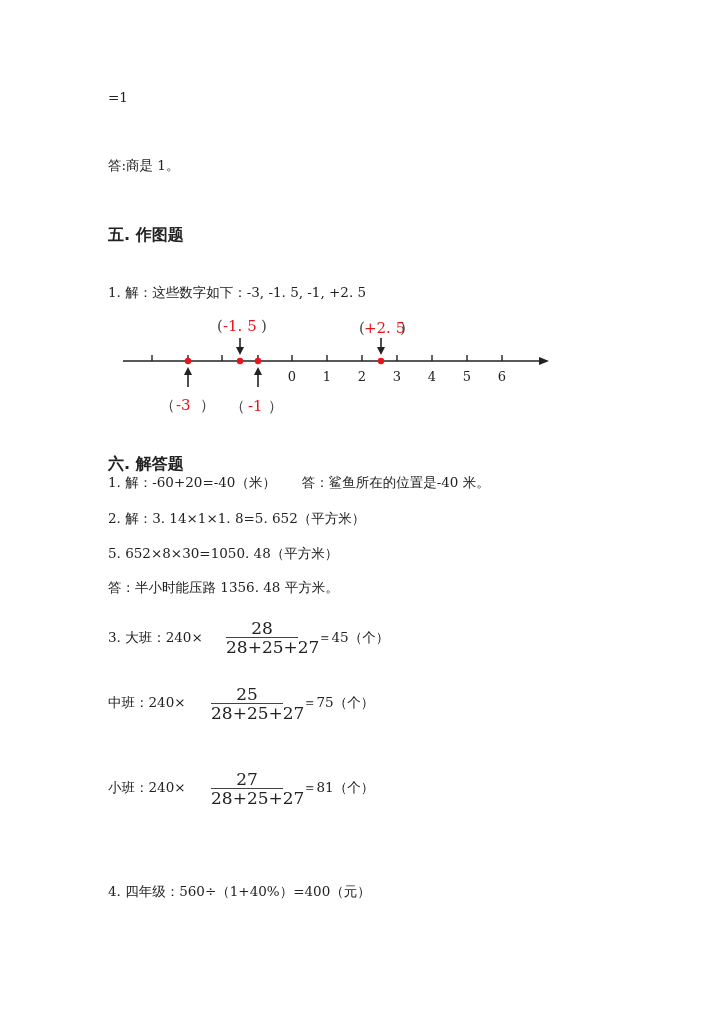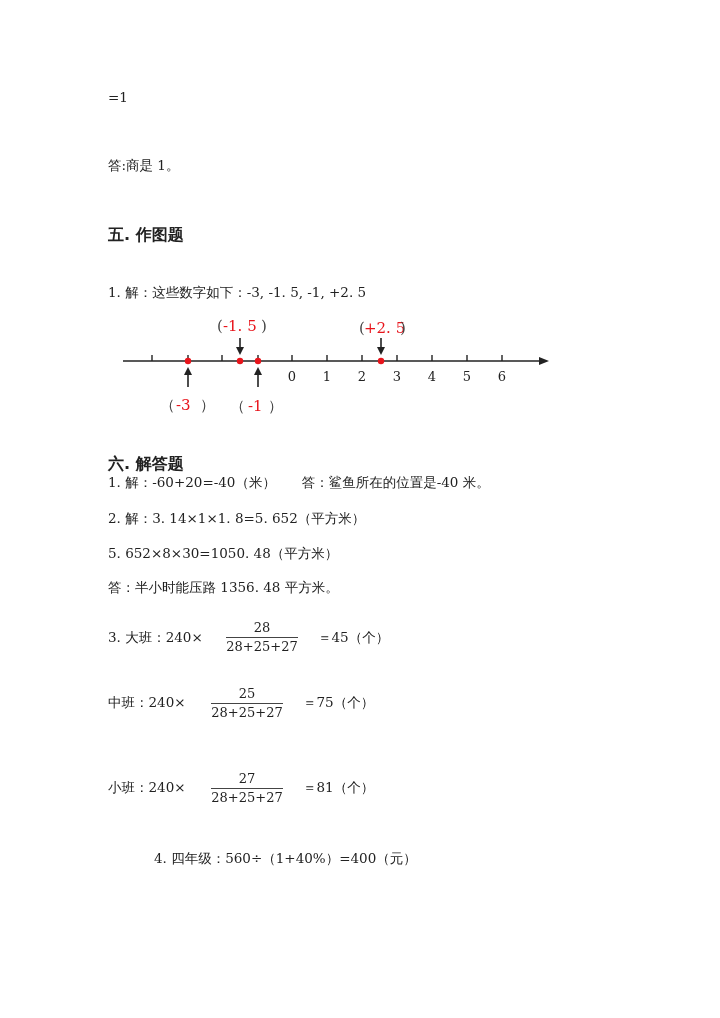--- a/index.html
+++ b/index.html
@@ -1,20 +1,20 @@
 <!DOCTYPE html>
 <html><head>
 <meta charset="utf-8">
 <style>
   html, body { margin: 0; padding: 0; background: #ffffff; }
   body { width: 720px; height: 1018px; position: relative; overflow: hidden;
          font-family: "DejaVu Serif", "Liberation Serif", serif; color: #222; }
   .line { position: absolute; left: 108px; font-size: 13.5px; white-space: nowrap; line-height: 18px; }
   .heading { font-family: "DejaVu Sans", "Liberation Sans", sans-serif; font-weight: bold; font-size: 16px; }
-  .frac { position: absolute; font-size: 13px; text-align: center; line-height: 16px; }
+  .frac { position: absolute; font-size: 17px; text-align: center; line-height: 16px; }
   .frac .num { display: block; }
   .frac .bar { display: block; border-top: 1px solid #444; margin: 1px 0; }
   .frac .den { display: block; }
   svg { position: absolute; left: 0; top: 0; }
   .red { fill: #e8141b; }
   .nl-text { font-family: "DejaVu Serif", "Liberation Serif", serif; }
 </style>
 </head>
 <body>
 
@@ -114,13 +114,13 @@
 <div class="line" style="left:303px; top:693px;">＝75（个）</div>
 
 <div class="line" style="top:778px;">小班：240×</div>
 <div class="frac" style="left:211px; top:771px; width:72px;">
   <span class="num">27</span>
   <span class="bar"></span>
   <span class="den">28+25+27</span>
 </div>
 <div class="line" style="left:303px; top:778px;">＝81（个）</div>
 
-<div class="line" style="top:849px;margin-left:46px;">4. 四年级：560÷（1+40%）=400（元）</div>
+<div class="line" style="top:882px;">4. 四年级：560÷（1+40%）=400（元）</div>
 
 </body></html>

